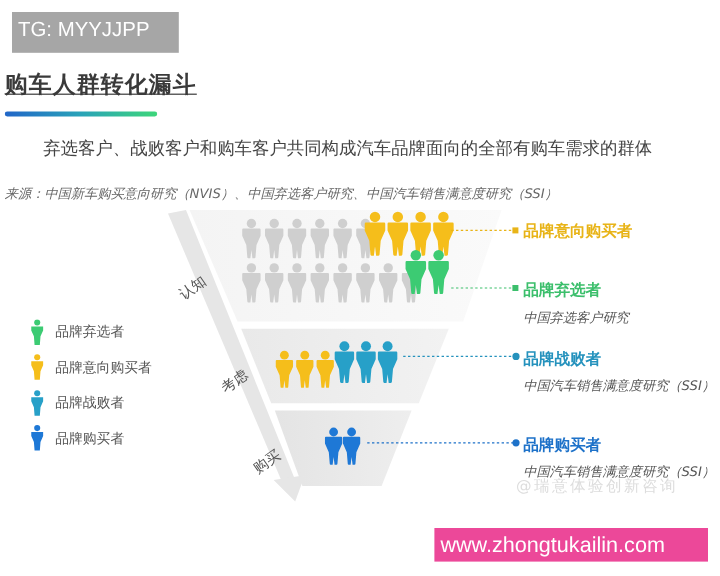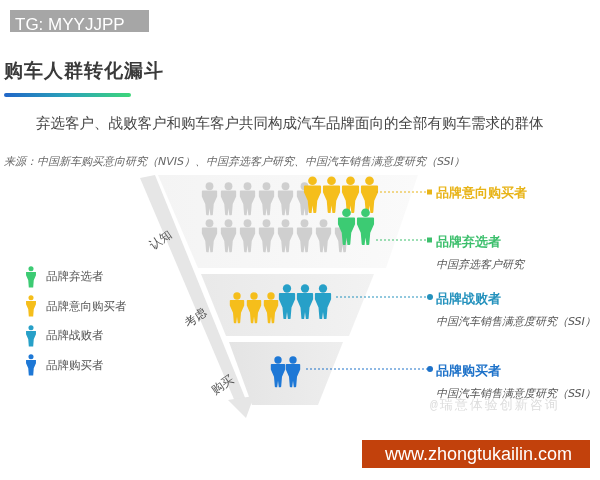--- a/index.html
+++ b/index.html
@@ -4,28 +4,29 @@
 <style>
   html, body { margin:0; padding:0; }
   body {
     width:600px; height:480px; position:relative; overflow:hidden;
     background:#ffffff;
     font-family:"DejaVu Sans","Liberation Sans",sans-serif;
     color:#333;
   }
   .abs { position:absolute; }
   .tg-badge {
-    left:10px; top:10px; width:139px; height:22px;
+    left:10px; top:10px; width:139px; height:34px;
     background:#a6a6a6; color:#fff;
     font-family:"Liberation Sans",sans-serif; font-size:17px;
     line-height:30px; padding-left:5px; box-sizing:border-box;
   }
   .title {
     left:4px; top:58px; font-size:19px; font-weight:bold; color:#3a3a3a;
     letter-spacing:1px;
+    text-decoration:underline;
   }
   .title-underline {
     left:4px; top:93px; width:127px; height:4px; border-radius:2px;
     background:linear-gradient(90deg,#2166c8,#2aa3b8 50%,#3dd67a);
   }
   .subtitle {
     left:4px; top:114px; font-size:14.5px; color:#444;margin-left:32px;
   }
   .source {
     left:4px; top:154px; font-size:11px; color:#666; font-style:italic;
@@ -39,27 +40,27 @@
   
   .legend { left:24px; top:262px; }
   .legend-item { display:flex; align-items:center; height:29.5px; }
   .legend-item svg { width:14px; height:22px; margin-right:8px; }
   .legend-label { font-size:11.5px; color:#555; }
   
   .callout { left:436px; }
   .callout-title { font-size:13px; font-weight:bold; }
   .callout-src { font-size:11px; color:#555; font-style:italic; margin-top:6px; }
   .watermark {
-    left:430px; top:396px; font-size:13px; color:#ddd; letter-spacing:2px;font-family:Liberation Mono, monospace;
+    left:430px; top:396px; font-size:13px; color:#ddd; letter-spacing:2px;
   }
   .site-badge {
     left:362px; top:440px; width:228px; height:28px;
-    background:#c2410c; color:#fff;
+    background:#ec4899; color:#fff;
     font-family:"Liberation Sans",sans-serif; font-size:18px;
-    line-height:28px; padding-left:5px; box-sizing:border-box;text-align:center;
+    line-height:28px; padding-left:5px; box-sizing:border-box;
   }
 </style>
 </head>
 <body>
 
 <div class="abs tg-badge">TG: MYYJJPP</div>
 
 <div class="abs title">购车人群转化漏斗</div>
 <div class="abs title-underline"></div>
 <div class="abs subtitle">弃选客户、战败客户和购车客户共同构成汽车品牌面向的全部有购车需求的群体</div>

